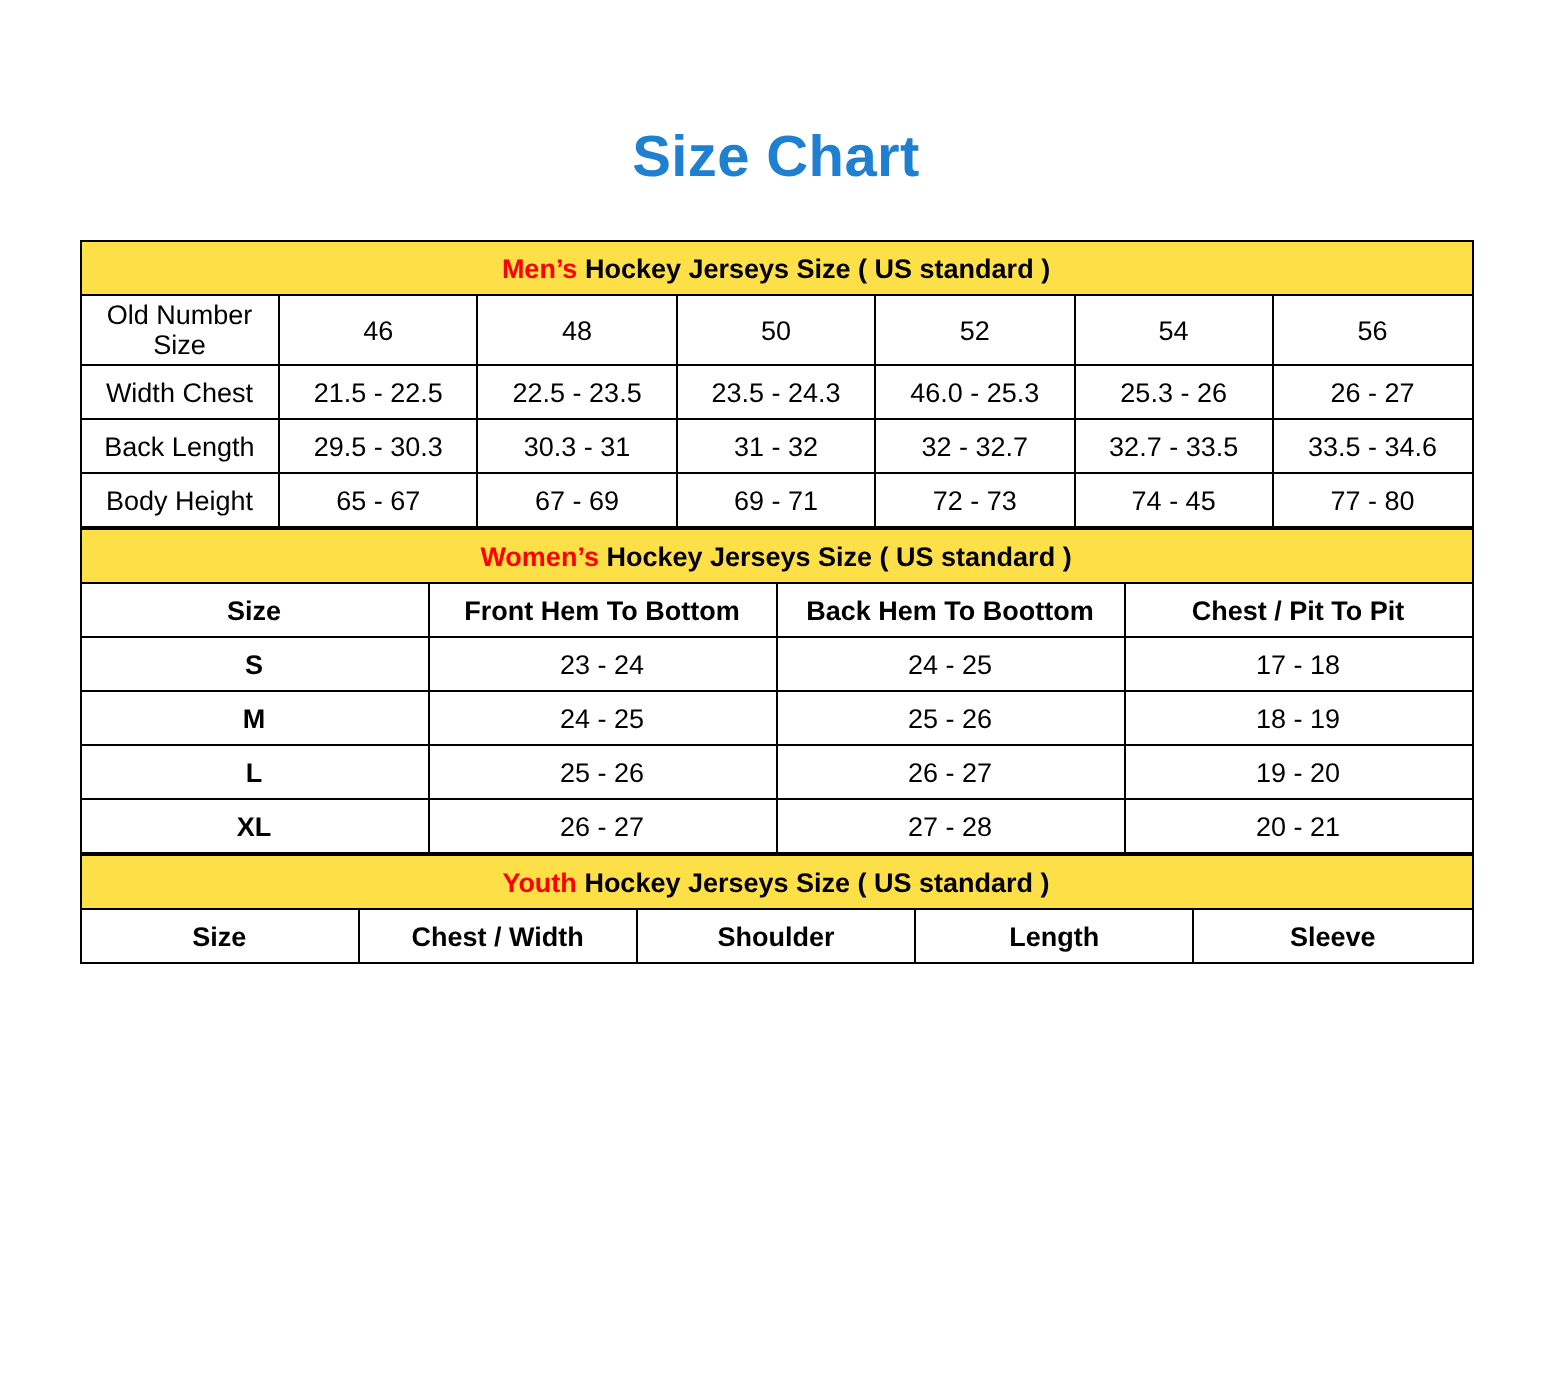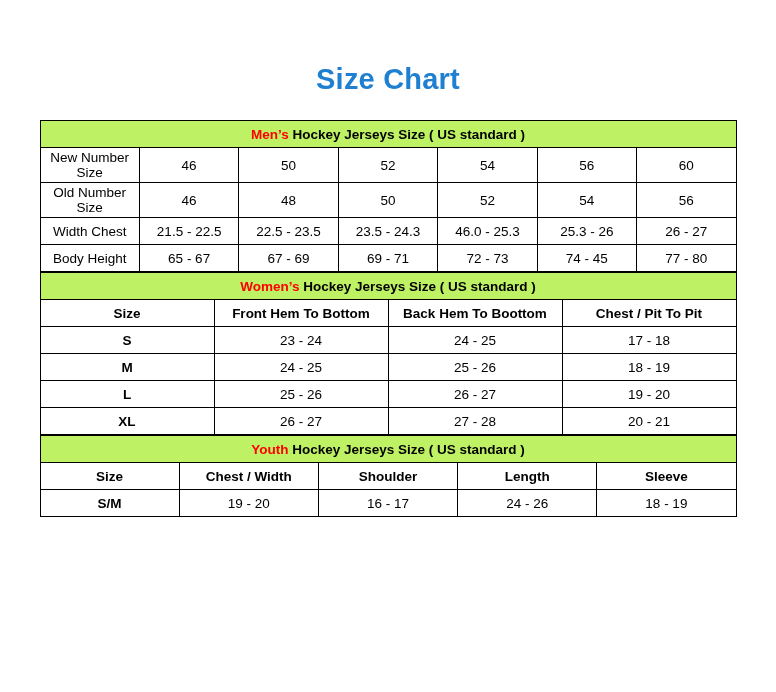--- a/index.html
+++ b/index.html
@@ -40,21 +40,21 @@
   table.sizetable td {
     border: 1px solid #000000;
     text-align: center;
     vertical-align: middle;
     font-size: 13.5px;
     height: 27px;
     padding: 2px 3px;
     box-sizing: border-box;
   }
   .section-head td {
-    background: #bef264;
+    background: #fde047;
     font-weight: bold;
     font-size: 15px;
     height: 31px;
   }
   .section-head .accent {
     color: #ff0000;
   }
   .colhead td {
     font-weight: bold;
   }
@@ -75,45 +75,45 @@
   <div class="chart-wrap">
 
     <table class="sizetable">
       <tbody>
         <tr class="section-head">
           <td colspan="7">
             <span class="accent">Men’s</span><span> Hockey Jerseys Size ( US standard )</span>
           </td>
         </tr>
         <tr>
-          <td class="rowlabel">New Number Size</td>
-          <td>46</td>
-          <td>50</td>
-          <td>52</td>
-          <td>54</td>
-          <td>56</td>
-          <td>60</td>
-        </tr>
-        <tr>
           <td class="rowlabel">Old Number Size</td>
           <td>46</td>
           <td>48</td>
           <td>50</td>
           <td>52</td>
           <td>54</td>
           <td>56</td>
         </tr>
         <tr>
           <td class="rowlabel">Width Chest</td>
           <td>21.5 - 22.5</td>
           <td>22.5 - 23.5</td>
           <td>23.5 - 24.3</td>
           <td>46.0 - 25.3</td>
           <td>25.3 - 26</td>
           <td>26 - 27</td>
+        </tr>
+        <tr>
+          <td class="rowlabel">Back Length</td>
+          <td>29.5 - 30.3</td>
+          <td>30.3 - 31</td>
+          <td>31 - 32</td>
+          <td>32 - 32.7</td>
+          <td>32.7 - 33.5</td>
+          <td>33.5 - 34.6</td>
         </tr>
         <tr>
           <td class="rowlabel">Body Height</td>
           <td>65 - 67</td>
           <td>67 - 69</td>
           <td>69 - 71</td>
           <td>72 - 73</td>
           <td>74 - 45</td>
           <td>77 - 80</td>
         </tr>
@@ -167,24 +167,17 @@
             <span class="accent">Youth</span><span> Hockey Jerseys Size ( US standard )</span>
           </td>
         </tr>
         <tr class="colhead">
           <td style="width:20%">Size</td>
           <td style="width:20%">Chest / Width</td>
           <td style="width:20%">Shoulder</td>
           <td style="width:20%">Length</td>
           <td style="width:20%">Sleeve</td>
         </tr>
-        <tr>
-          <td class="bold-cell">S/M</td>
-          <td>19 - 20</td>
-          <td>16 - 17</td>
-          <td>24 - 26</td>
-          <td>18 - 19</td>
-        </tr>
       </tbody>
     </table>
 
   </div>
 </div>
 
 </body></html>

